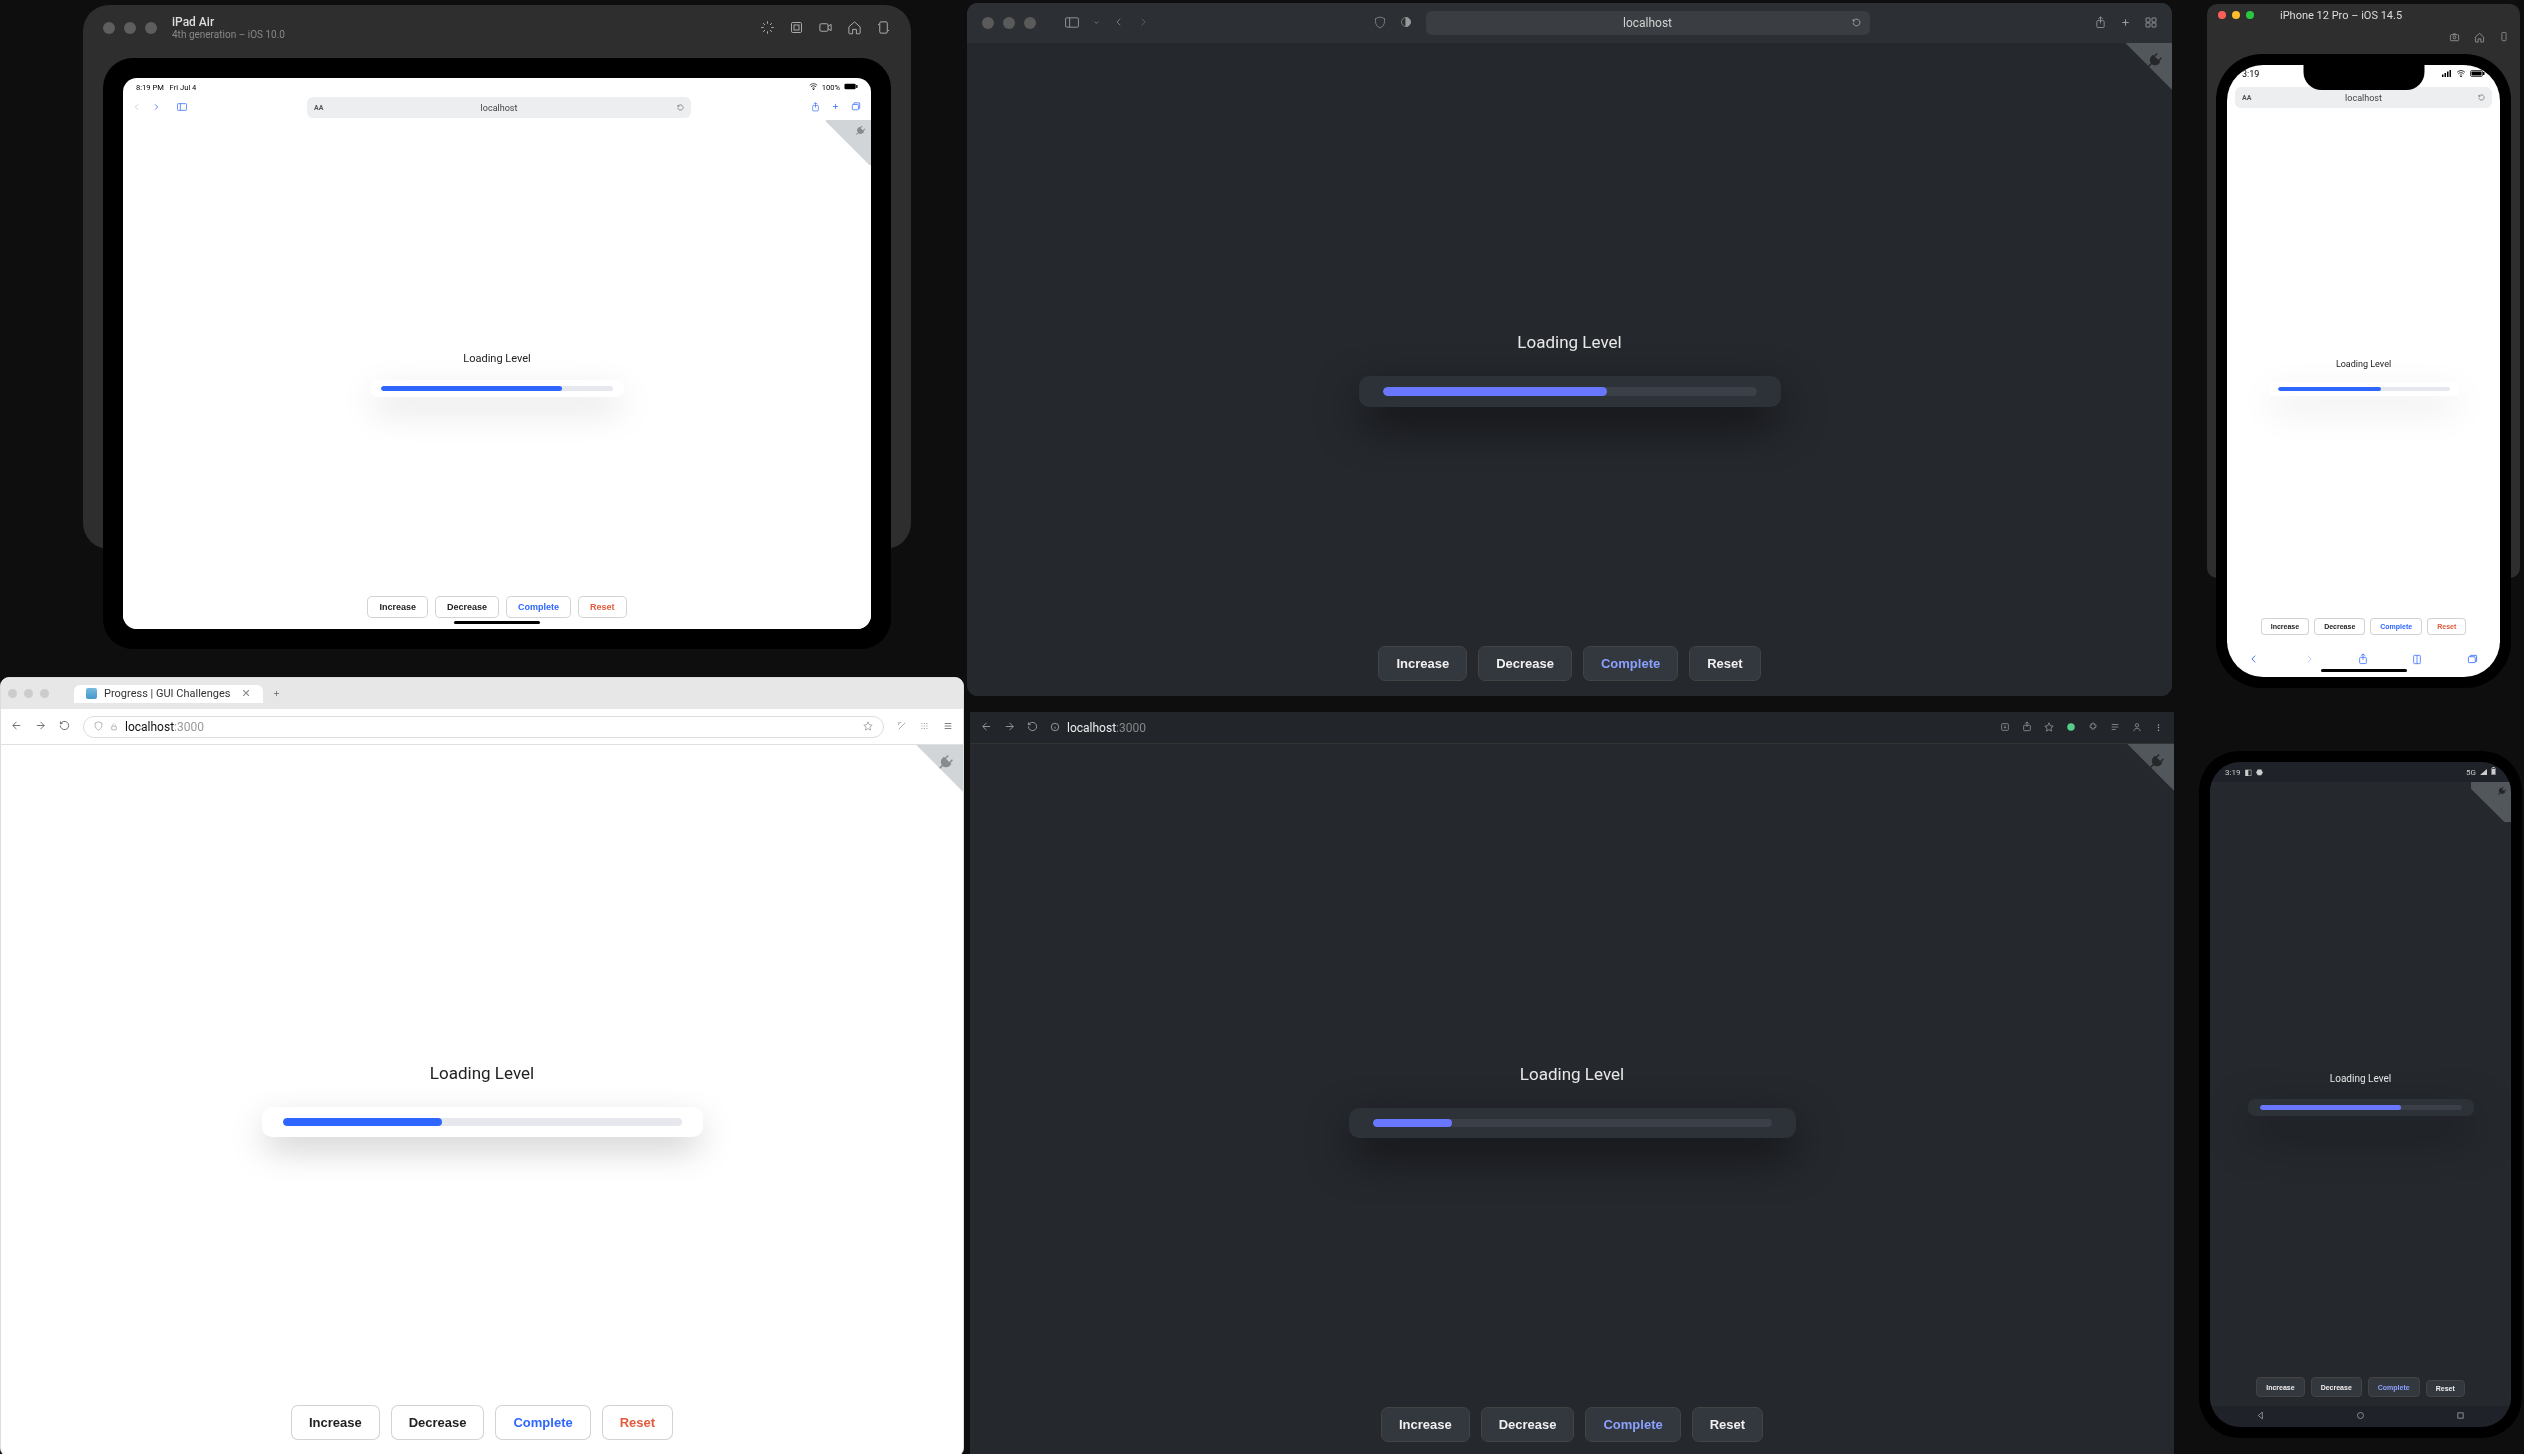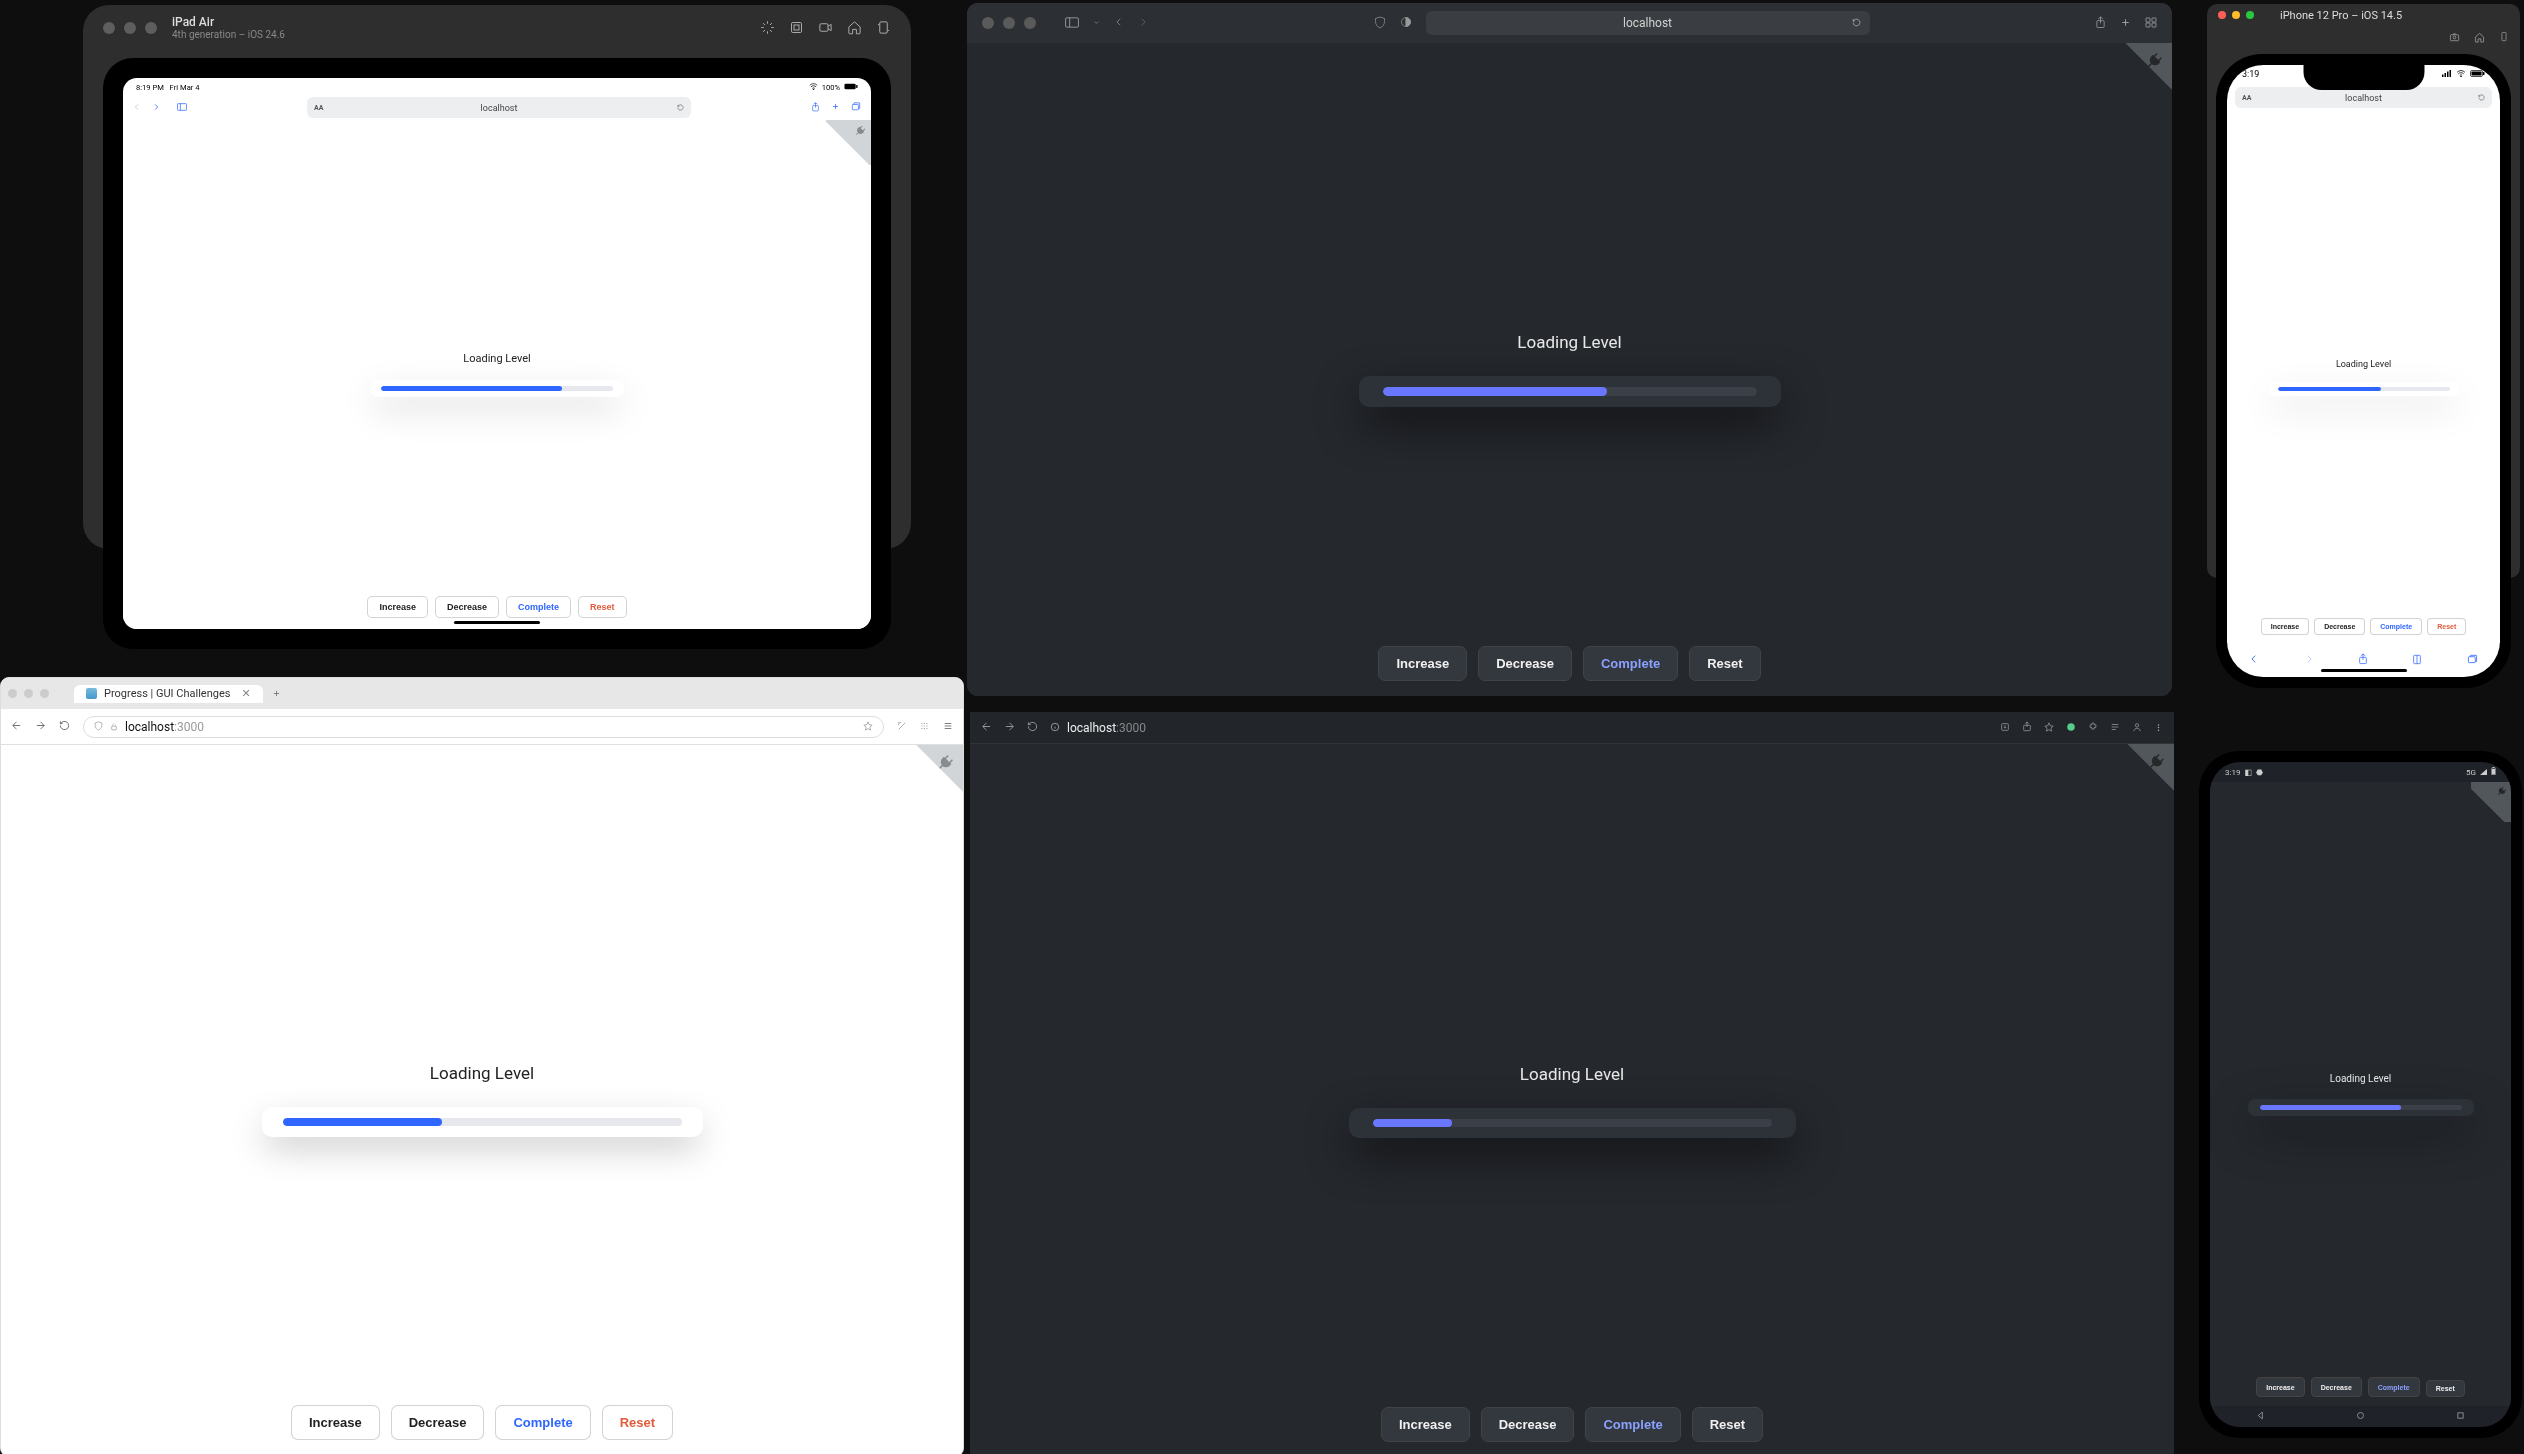--- a/index.html
+++ b/index.html
@@ -216,21 +216,21 @@
 
 <div class="sim-ipad-window">
   <div class="sim-ipad-titlebar">
     <div class="traffic">
         <span></span>
         <span></span>
         <span></span>
       </div>
     <div class="title-block">
       <div class="t1">iPad Air</div>
-      <div class="t2">4th generation – iOS 24.6</div>
+      <div class="t2">4th generation – iOS 10.0</div>
     </div>
     <div class="tb-icons">
       <div class="tbi"><svg class="ic" viewBox="0 0 24 24" fill="none" stroke="currentColor" stroke-width="1.6">
             <path d="M12 2v4M12 18v4M2 12h4M18 12h4M5 5l3 3M16 16l3 3M5 19l3-3M16 8l3-3"></path>
           </svg></div>
       <div class="tbi"><svg class="ic" viewBox="0 0 24 24" fill="none" stroke="currentColor" stroke-width="1.6">
             <rect x="4" y="4" width="16" height="16" rx="2"></rect>
             <rect x="8" y="8" width="8" height="8"></rect>
           </svg></div>
       <div class="tbi"><svg class="ic" viewBox="0 0 24 24" fill="none" stroke="currentColor" stroke-width="1.6">
@@ -244,21 +244,21 @@
             <rect x="6" y="3" width="12" height="18" rx="2"></rect>
             <path d="M6 6l-3 2M18 18l3-2"></path>
           </svg></div>
     </div>
   </div>
   <div class="ipad-frame">
     <div class="ipad-screen">
       <div class="ios-status" style="font-size:7.6px;">
         <div>
           <span>8:19 PM</span>&nbsp;&nbsp;
-          <span>Fri Mar 4</span>
+          <span>Fri Jul 4</span>
         </div>
         <div class="right">
           <span>
             <svg width="9" height="7" viewBox="0 0 24 18" fill="none" stroke="#000" stroke-width="2">
                 <path d="M2 6c6-6 14-6 20 0M5 10c4-4 10-4 14 0M9 14c2-2 4-2 6 0"></path>
                 <circle cx="12" cy="17" r="1.2" fill="#000"></circle>
               </svg>
           </span>
           <span>100%</span>
           <span>

